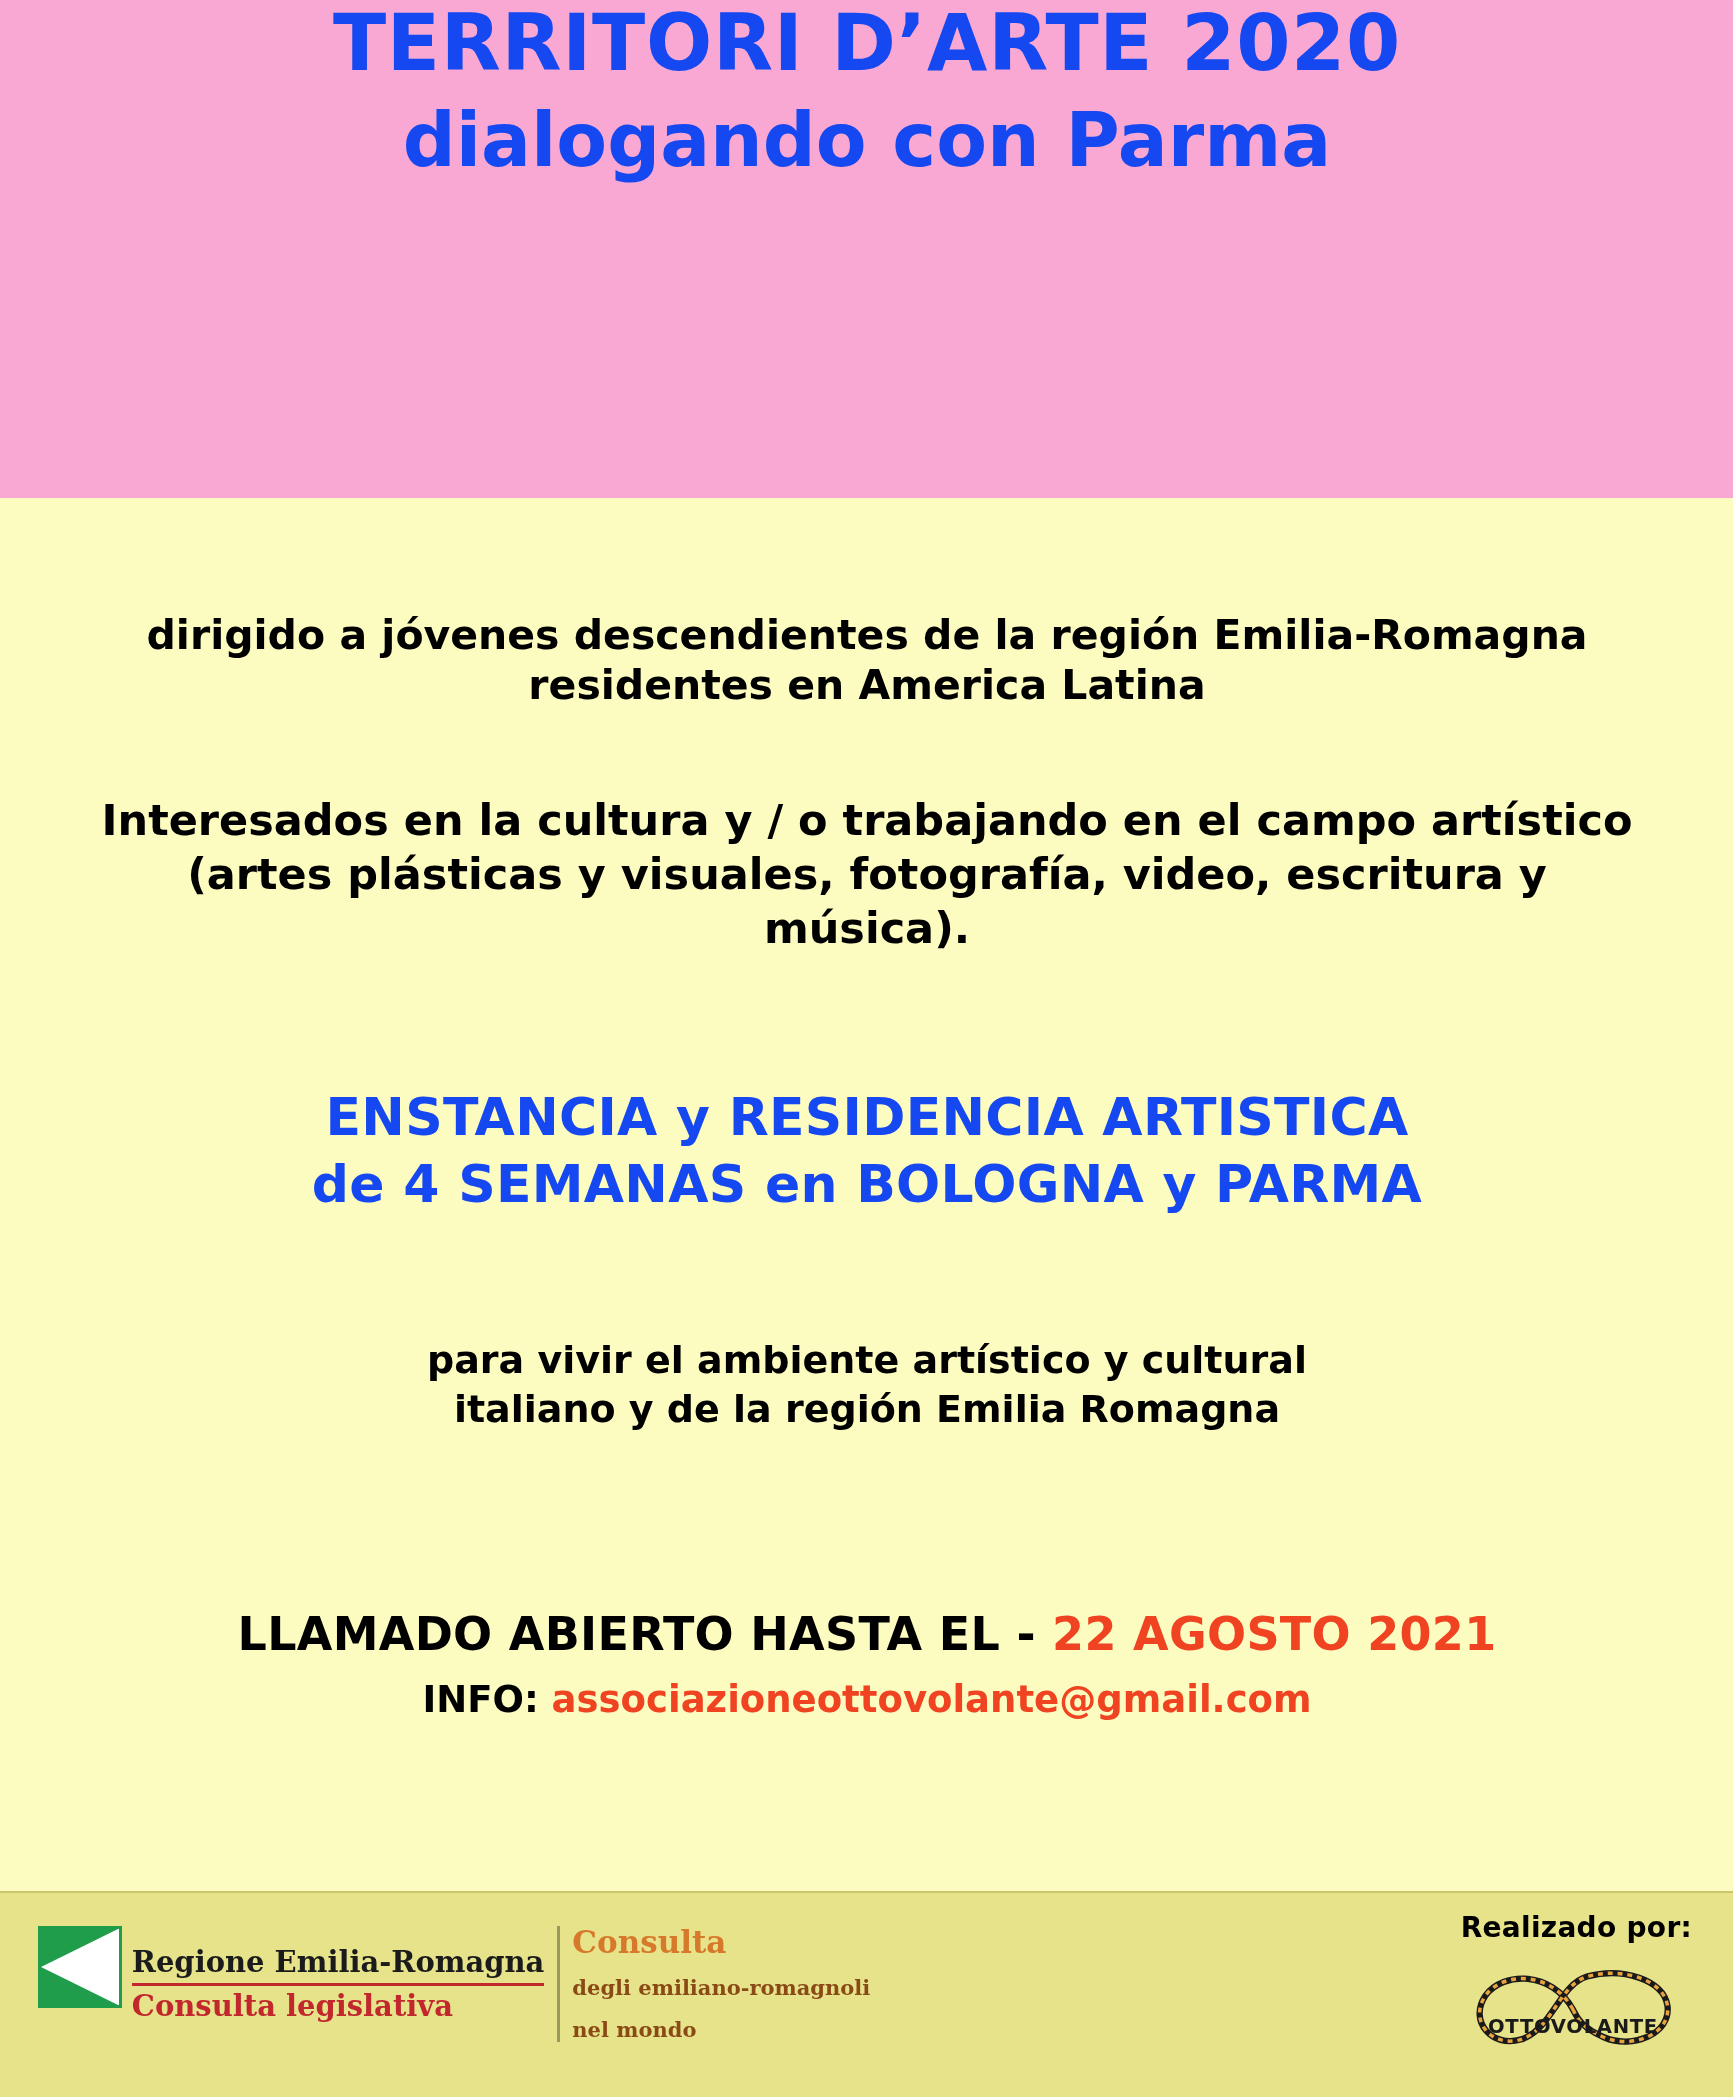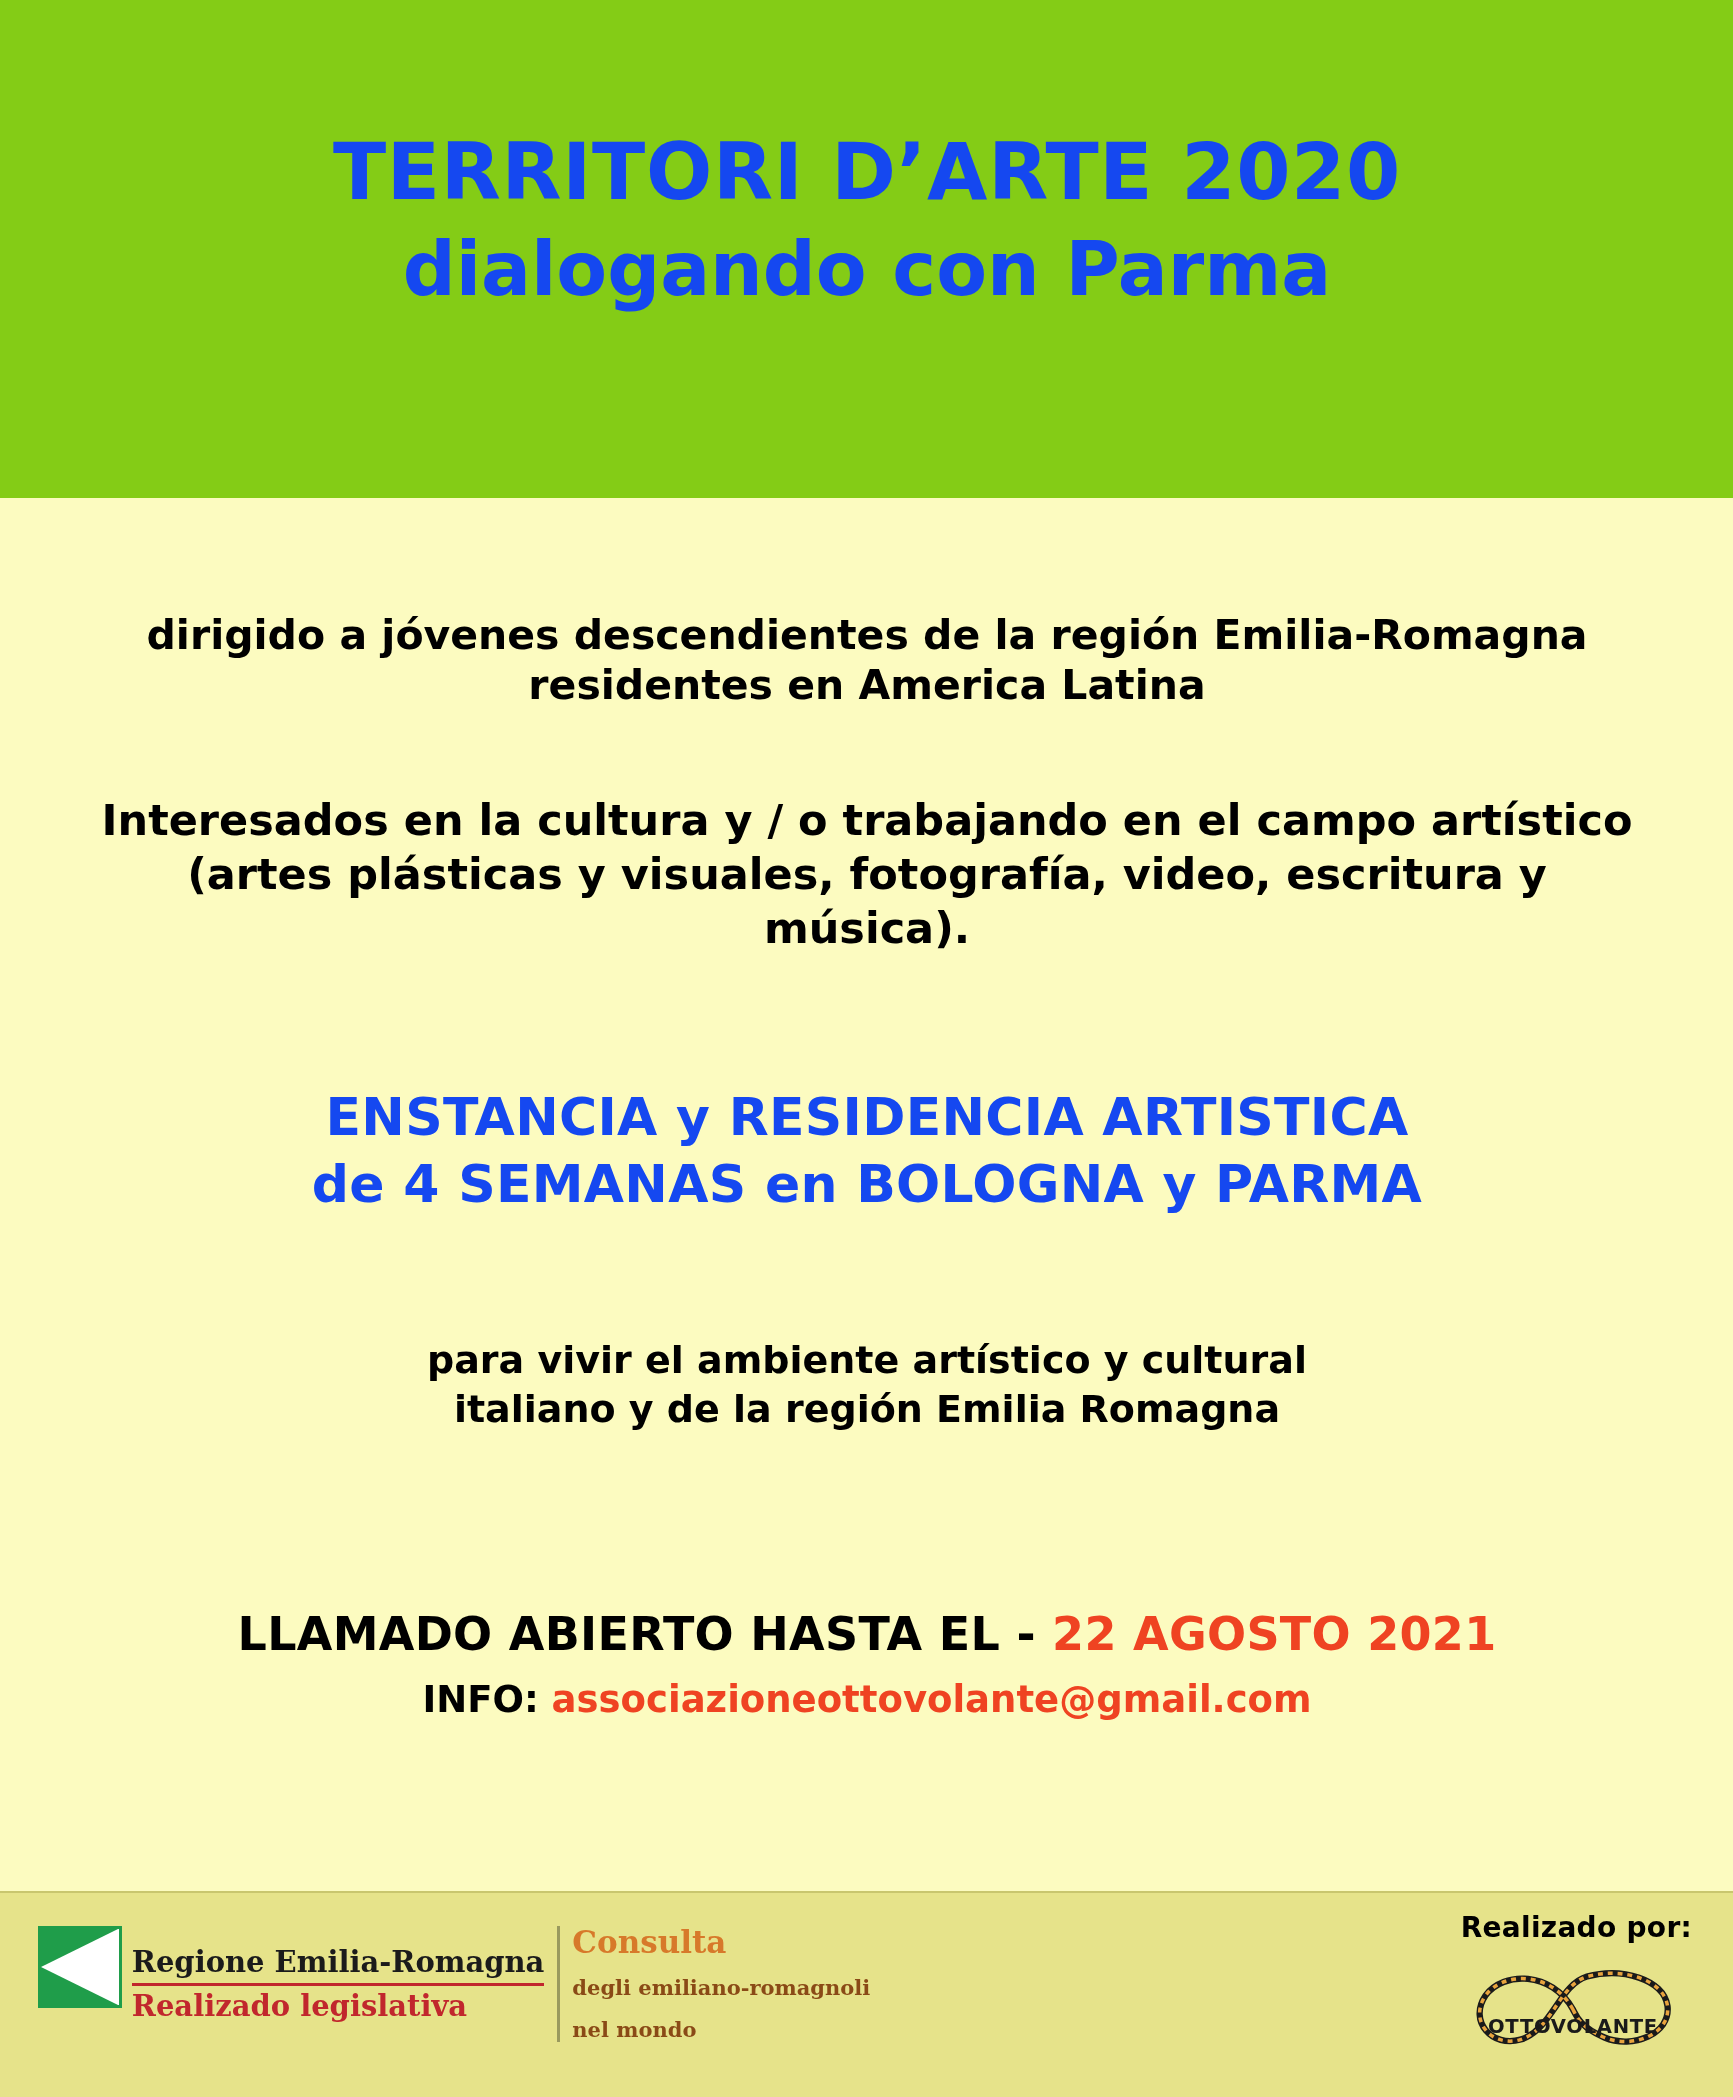--- a/index.html
+++ b/index.html
@@ -16,28 +16,27 @@
   .poster {
     position: relative;
     width: 1734px;
     height: 2097px;
     background: #fcfbc0;
     display: flex;
     flex-direction: column;
   }
   
   .header {
-    background: #84cc16;
+    background: #f9a8d4;
     height: 498px;
     box-sizing: border-box;
     display: flex;
     flex-direction: column;
     align-items: center;
     justify-content: flex-start;
-    padding-top: 129px;
   }
   .title-line1 {
     font-family: "DejaVu Sans", sans-serif;
     font-weight: bold;
     font-size: 78px;
     color: #1548f0;
     letter-spacing: 0.7px;
     line-height: 1.12;
     text-align: center;
   }
@@ -264,21 +263,21 @@
 
   <div class="footer">
 
     <div class="footer-left">
 
       <div class="regione-logo">
         <div class="reg-mark"></div>
         <div class="reg-text">
           <div class="reg-t1">Regione Emilia-Romagna</div>
           <div class="reg-rule"></div>
-          <div class="reg-t2">Realizado legislativa</div>
+          <div class="reg-t2">Consulta legislativa</div>
         </div>
         <div class="reg-divider"></div>
         <div class="consulta">
           <div class="cons-t1">Consulta</div>
           <div class="cons-t2">degli emiliano-romagnoli</div>
           <div class="cons-t2">nel mondo</div>
         </div>
       </div>
     </div>
 

